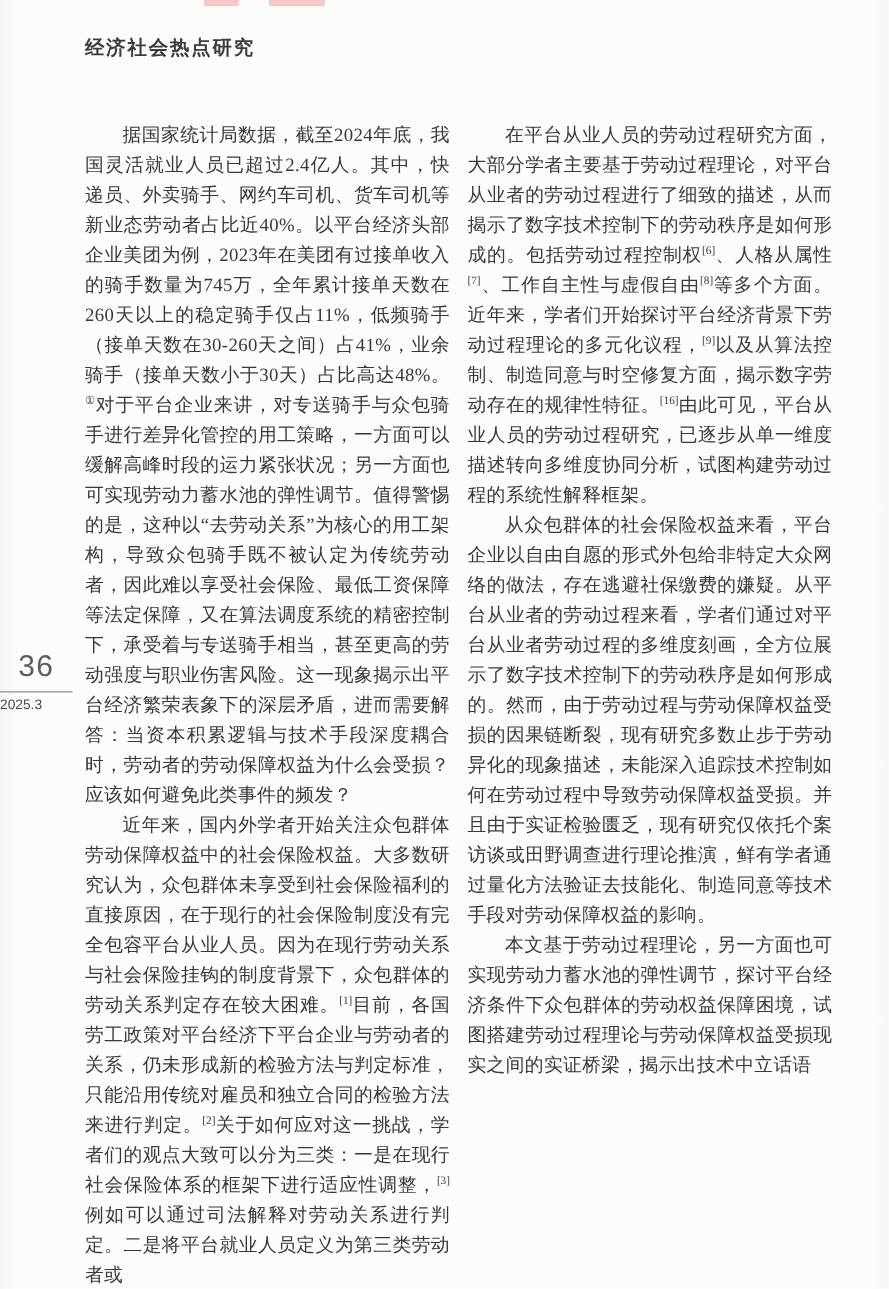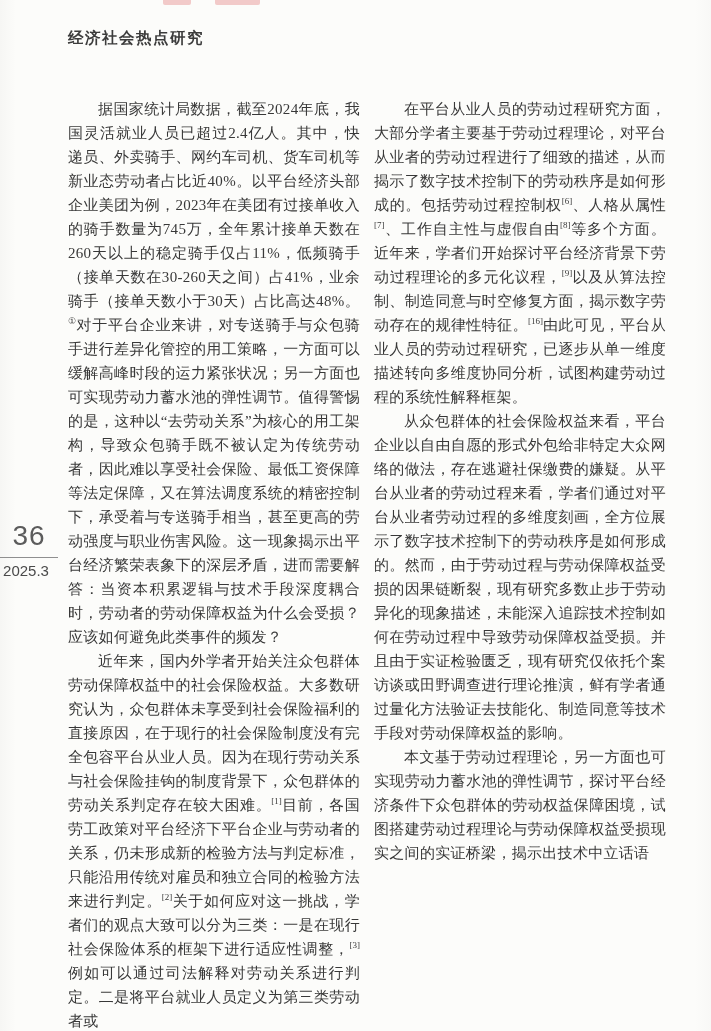--- a/index.html
+++ b/index.html
@@ -26,32 +26,32 @@
     position: absolute; left: 68px; top: 28px;
     font-family: "Liberation Sans", "DejaVu Sans", sans-serif;
     font-weight: bold;
     font-size: 15.5px;
     letter-spacing: 1.5px;
     color: #3c3c3c;
   }
   .margin-block { position: absolute; left: 0; top: 520px; width: 58px; }
   .page-number {
     font-family: "Liberation Sans", "DejaVu Sans", sans-serif;
-    font-size: 28px; color: #5c5c5c;
+    font-size: 24px; color: #5c5c5c;
     text-align: center; width: 58px;
     letter-spacing: 1px;
   }
   .margin-rule {
     margin-top: 5px; width: 58px; height: 1px;
     background: #8f8f8f;
   }
   .issue-label {
     font-family: "Liberation Sans", "DejaVu Sans", sans-serif;
-    font-size: 15px; color: #4a4a4a;
-    text-align: center; width: 52px; margin-top: 4px;
+    font-size: 11px; color: #4a4a4a;
+    text-align: left; width: 52px; margin-top: 4px;
   }
   .content {
     position: absolute; left: 68px; top: 97px;
     width: 598px;
     display: flex; gap: 14px;
   }
   .column {
     width: 292px;
     font-size: 15px;
     line-height: 24px;

